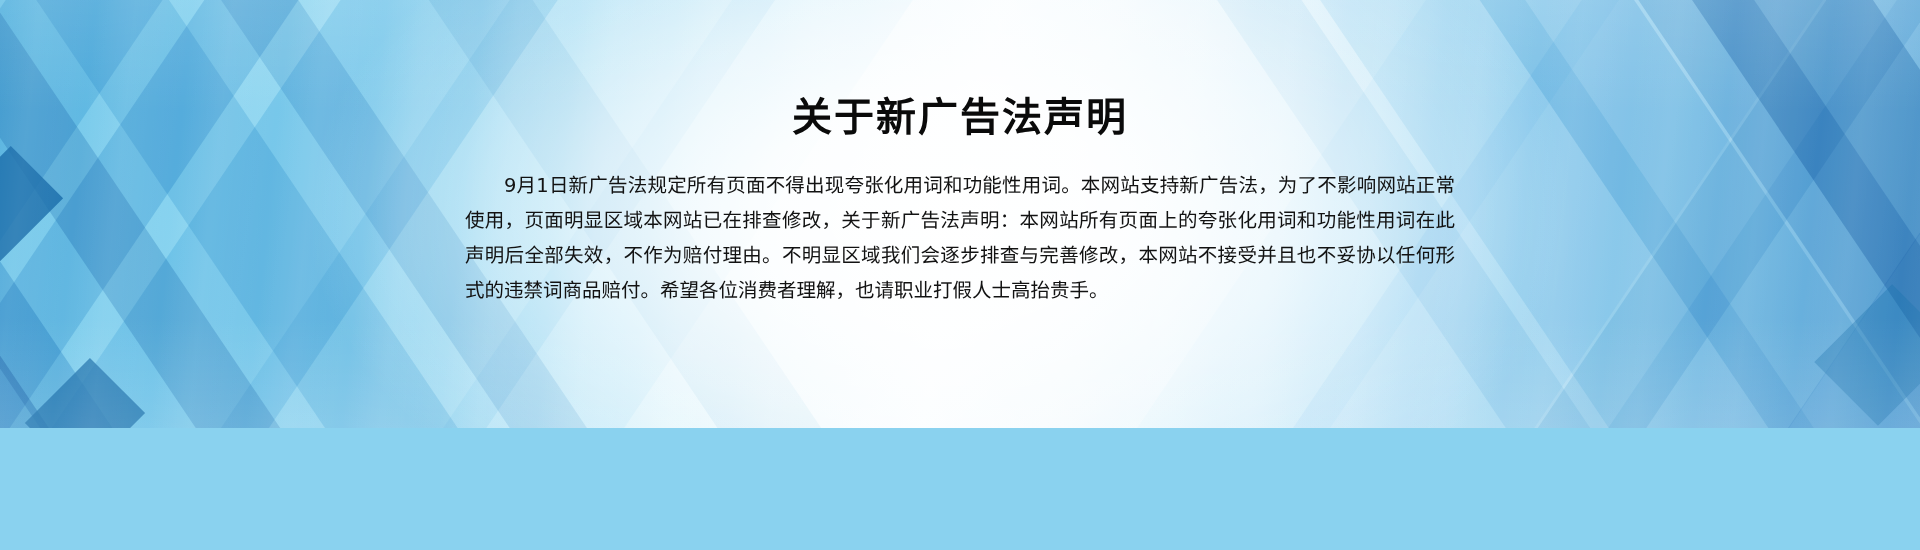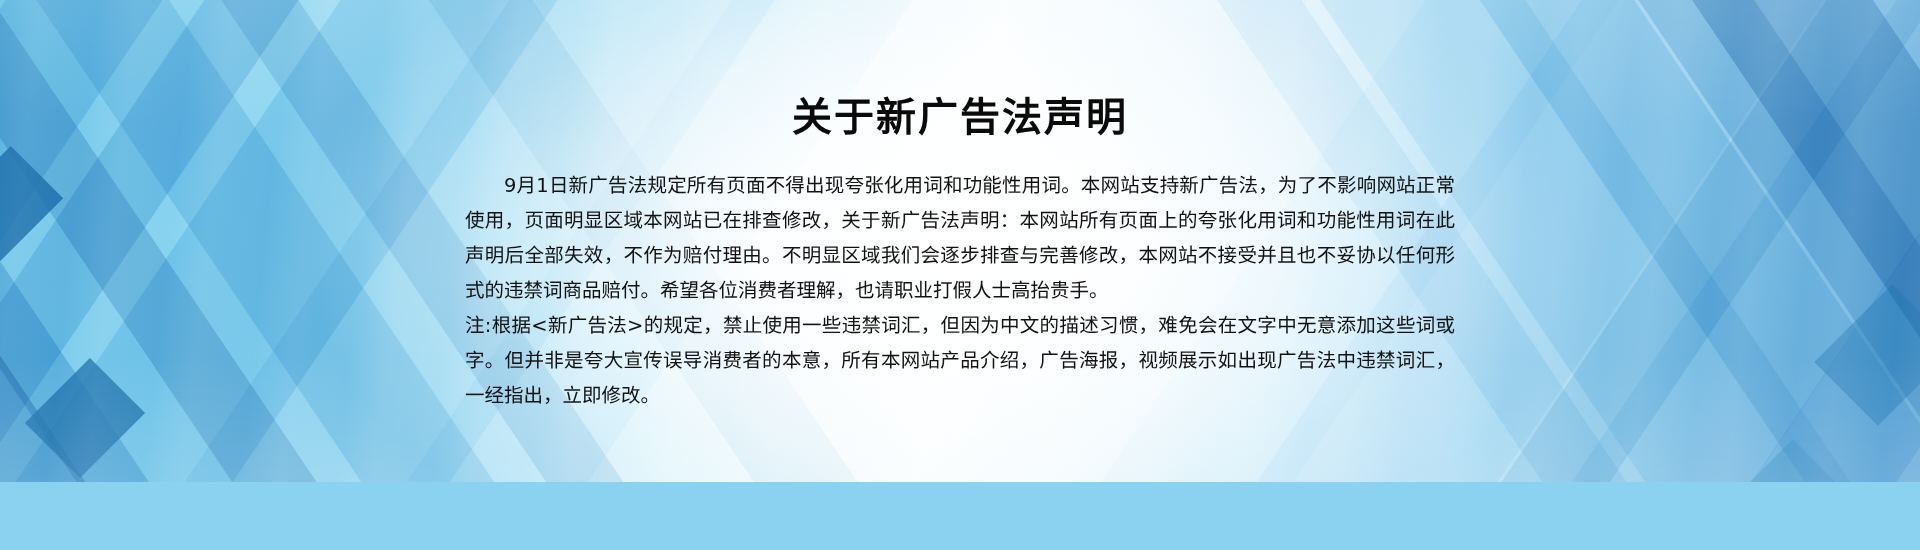--- a/index.html
+++ b/index.html
@@ -5,21 +5,21 @@
 <style>
   html,body{margin:0;padding:0;}
   body{
     width:1920px;height:550px;overflow:hidden;
     font-family:"Liberation Sans","DejaVu Sans",sans-serif;
     background:#8ad2ef;
   }
 
   #banner{
     position:relative;
-    width:1920px;height:482px;
+    width:1920px;height:428px;
     overflow:hidden;
     background:#be185d;
   }
 
   
   .bg-layer{position:absolute;inset:0;pointer-events:none;}
 
   
   #bg-base{
     background:linear-gradient(100deg,
@@ -204,17 +204,16 @@
   <div class="bg-layer" id="bg-streaks"></div>
   <div class="bg-layer" id="bg-glow"></div>
   <div class="bg-layer" id="bg-vignette"></div>
 
   <div id="content">
 
     <h1 id="page-title">关于新广告法声明</h1>
 
     <div id="statement-body">
       <p class="para" id="para-main">9月1日新广告法规定所有页面不得出现夸张化用词和功能性用词。本网站支持新广告法，为了不影响网站正常使用，页面明显区域本网站已在排查修改，关于新广告法声明：本网站所有页面上的夸张化用词和功能性用词在此声明后全部失效，不作为赔付理由。不明显区域我们会逐步排查与完善修改，本网站不接受并且也不妥协以任何形式的违禁词商品赔付。希望各位消费者理解，也请职业打假人士高抬贵手。</p>
-      <p class="para" id="para-note">注:根据&lt;新广告法&gt;的规定，禁止使用一些违禁词汇，但因为中文的描述习惯，难免会在文字中无意添加这些词或字。但并非是夸大宣传误导消费者的本意，所有本网站产品介绍，广告海报，视频展示如出现广告法中违禁词汇，一经指出，立即修改。</p>
     </div>
 
   </div>
 </div>
 
 </body></html>

